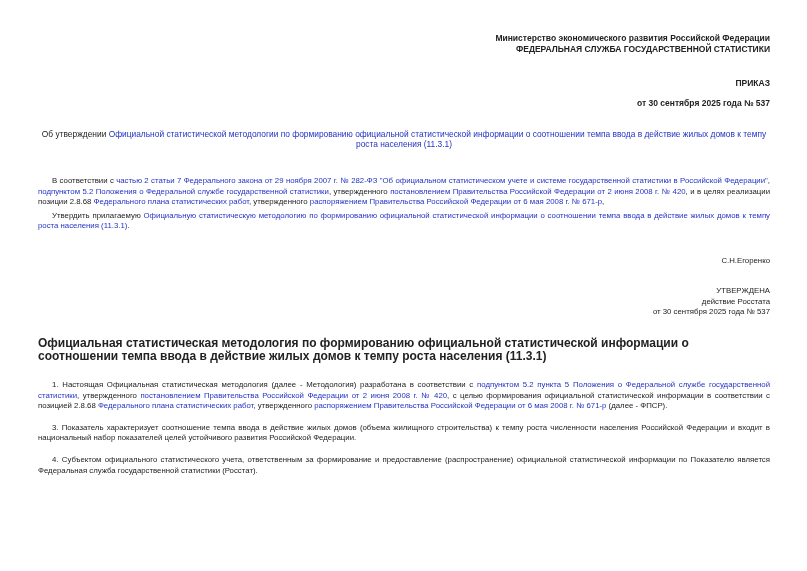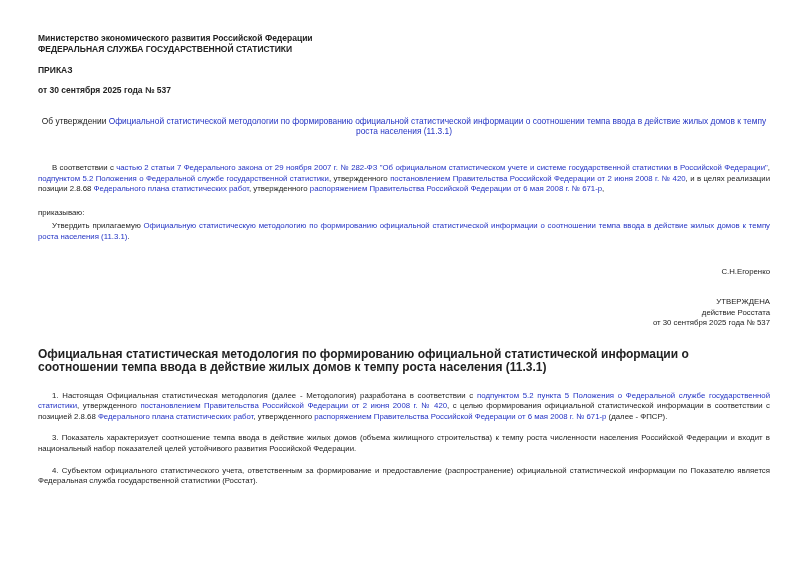--- a/index.html
+++ b/index.html
@@ -7,22 +7,22 @@
   html, body {
     margin: 0; padding: 0;
     width: 807px; height: 571px;
     background: #ffffff;
     font-family: "Liberation Sans", sans-serif;
     color: var(--text-color);
     overflow: hidden;
   }
   .page { width: 807px; height: 571px; padding: 33px 37px 0 38px; }
 
-  .hdr-line { text-align: left; font-weight: bold; font-size: 8.5px; line-height: 10.5px; }
-  .doc-type { margin-top: 11px; }
+  .hdr-line { text-align: right; font-weight: bold; font-size: 8.5px; line-height: 10.5px; }
+  .doc-type { margin-top: 24px; }
   .doc-date { margin-top: 9px; }
 
   .doc-title {
     margin-top: 21px;
     text-align: center;
     font-weight: normal;
     font-size: 8.4px;
     line-height: 10px;
   }
 
@@ -59,21 +59,20 @@
     <div class="hdr-line">Министерство экономического развития Российской Федерации</div>
     <div class="hdr-line">ФЕДЕРАЛЬНАЯ СЛУЖБА ГОСУДАРСТВЕННОЙ СТАТИСТИКИ</div>
     <div class="hdr-line doc-type">ПРИКАЗ</div>
     <div class="hdr-line doc-date">от 30 сентября 2025 года № 537</div>
   </div>
 
   <div class="doc-title"><span class="txt">Об утверждении </span><span class="lnk">Официальной статистической методологии по формированию официальной статистической информации о соотношении темпа ввода в действие жилых домов к темпу роста населения (11.3.1)</span></div>
 
   <div class="body-text preamble"><span class="txt">В соответствии с </span><span class="lnk">частью 2 статьи 7 Федерального закона от 29 ноября 2007 г. № 282-ФЗ "Об официальном статистическом учете и системе государственной статистики в Российской Федерации"</span><span class="txt">, </span><span class="lnk">подпунктом 5.2 Положения о Федеральной службе государственной статистики</span><span class="txt">, утвержденного </span><span class="lnk">постановлением Правительства Российской Федерации от 2 июня 2008 г. № 420</span><span class="txt">, и в целях реализации позиции 2.8.68 </span><span class="lnk">Федерального плана статистических работ</span><span class="txt">, утвержденного </span><span class="lnk">распоряжением Правительства Российской Федерации от 6 мая 2008 г. № 671-р</span><span class="txt">,</span></div>
 
-  <div class="body-text order-word">приказываю:</div>
 
   <div class="body-text order-para"><span class="txt">Утвердить прилагаемую </span><span class="lnk">Официальную статистическую методологию по формированию официальной статистической информации о соотношении темпа ввода в действие жилых домов к темпу роста населения (11.3.1)</span><span class="txt">.</span></div>
 
   <div class="right-block signature">
     <div>С.Н.Егоренко</div>
   </div>
 
   <div class="right-block approval">
     <div>УТВЕРЖДЕНА</div>
     <div>действие Росстата</div>

